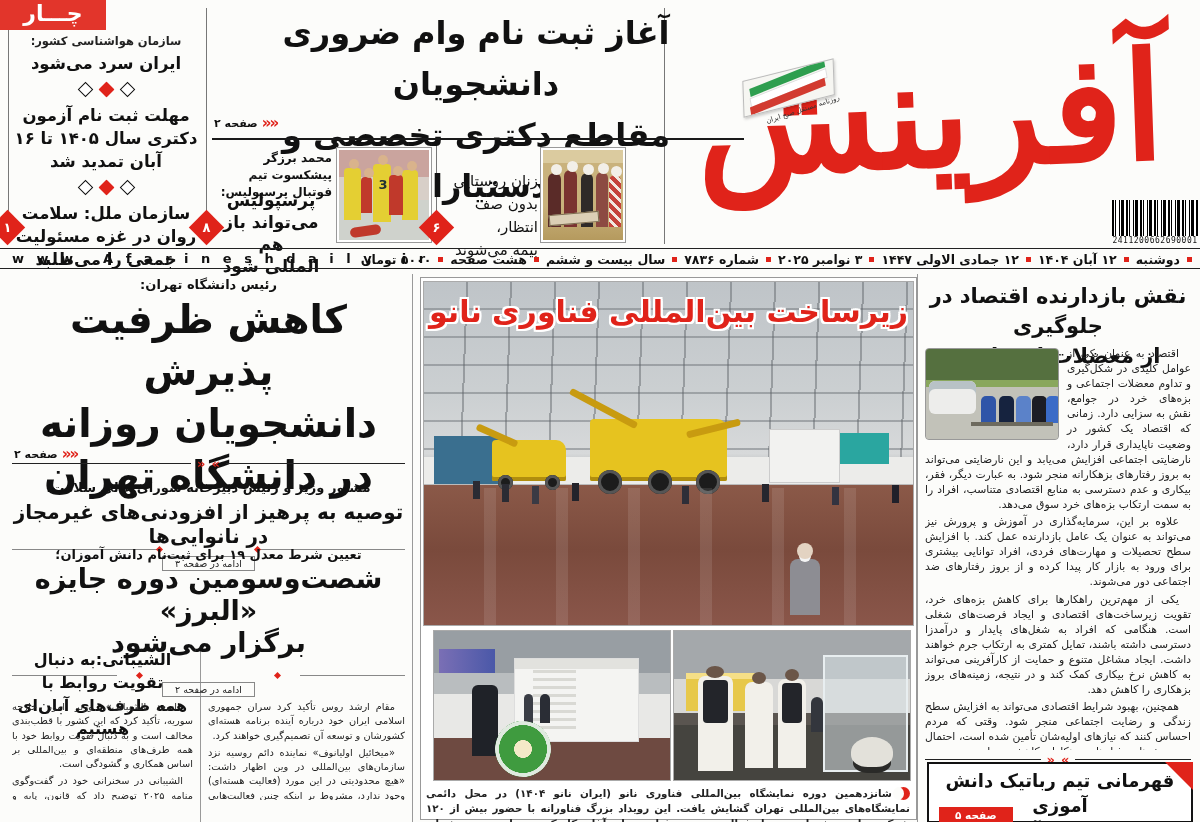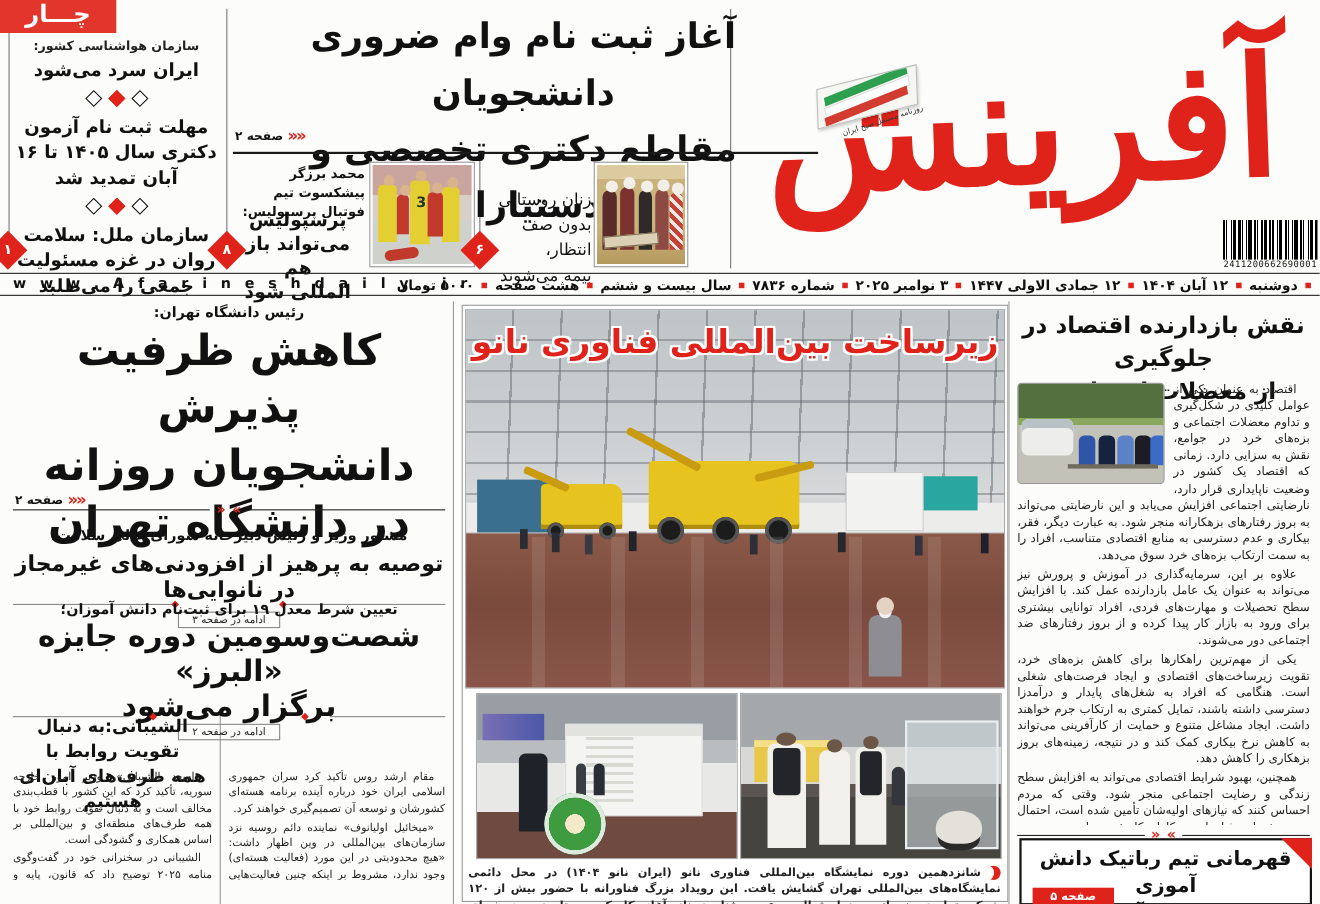--- a/index.html
+++ b/index.html
@@ -283,21 +283,21 @@
     <span class="box">ادامه در صفحه ۳</span>
     <span class="dd"></span>
       <span class="line"></span>
   </div>
 
   <div class="abs kick13" style="left:12px;top:547px;width:393px;">تعیین شرط معدل ۱۹ برای ثبت‌نام دانش آموزان؛</div>
   <div class="abs alborzH">
     <div>شصت‌وسومین دوره جایزه «البرز»</div>
     <div>برگزار می‌شود</div>
   </div>
-  <div class="cont" style="left:12px;top:630px;width:393px;gap:20px;">
+  <div class="cont" style="left:12px;top:654px;width:393px;gap:20px;">
     <span class="line"></span>
       <span class="dd"></span>
     <span class="box">ادامه در صفحه ۲</span>
     <span class="dd"></span>
       <span class="line"></span>
   </div>
 
   <div class="subBody" style="left:208px;top:700px;height:100px;">
     <p>مقام ارشد روس تأکید کرد سران جمهوری اسلامی ایران خود درباره آینده برنامه هسته‌ای کشورشان و توسعه آن تصمیم‌گیری خواهند کرد.</p>
     <p>«میخائیل اولیانوف» نماینده دائم روسیه نزد سازمان‌های بین‌المللی در وین اظهار داشت: «هیچ محدودیتی در این مورد (فعالیت هسته‌ای) وجود ندارد، مشروط بر اینکه چنین فعالیت‌هایی منحصرا برای اهداف صلح‌آمیز انجام شود.</p>

